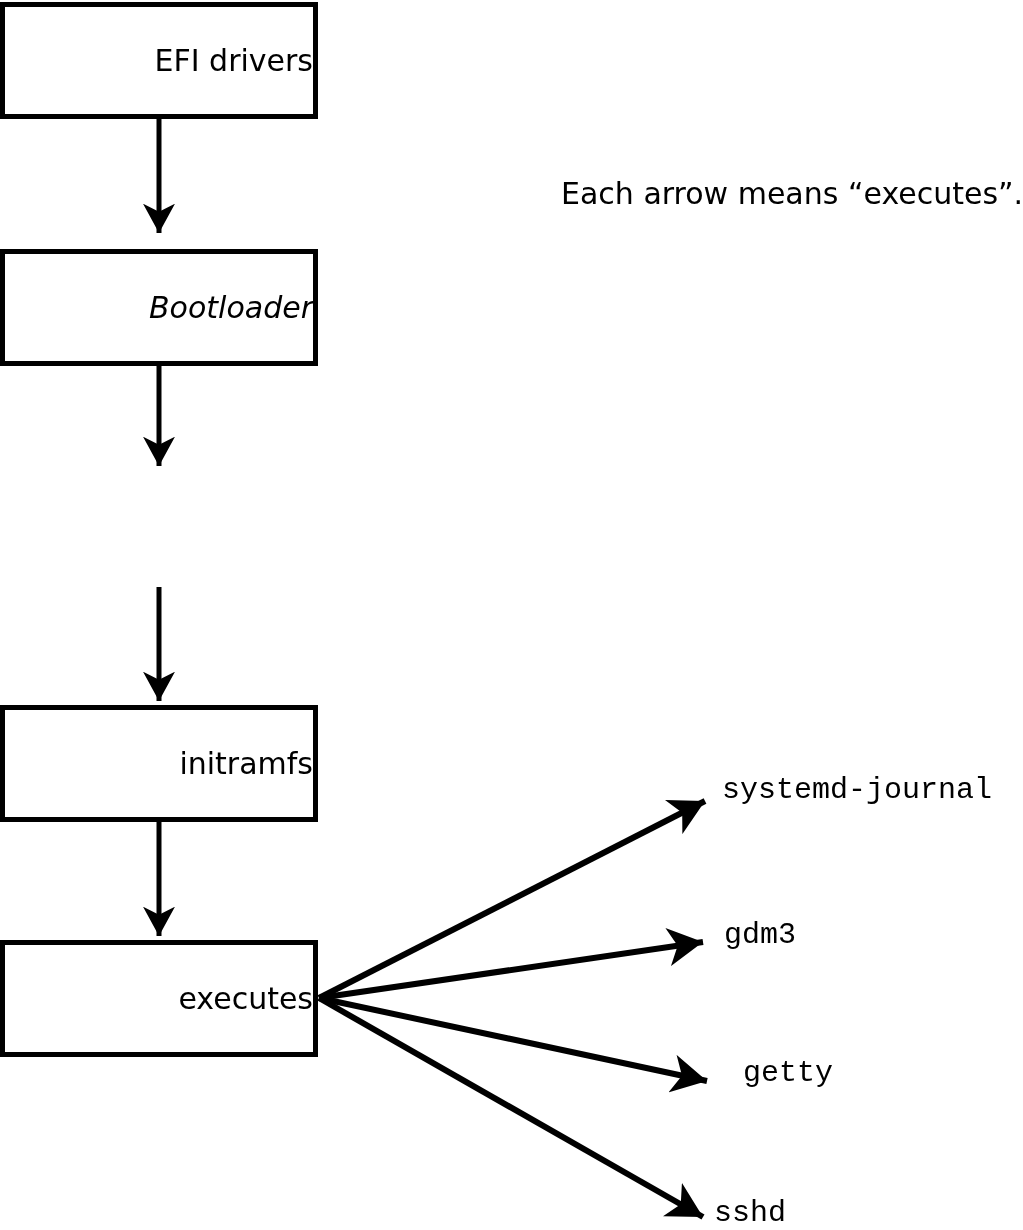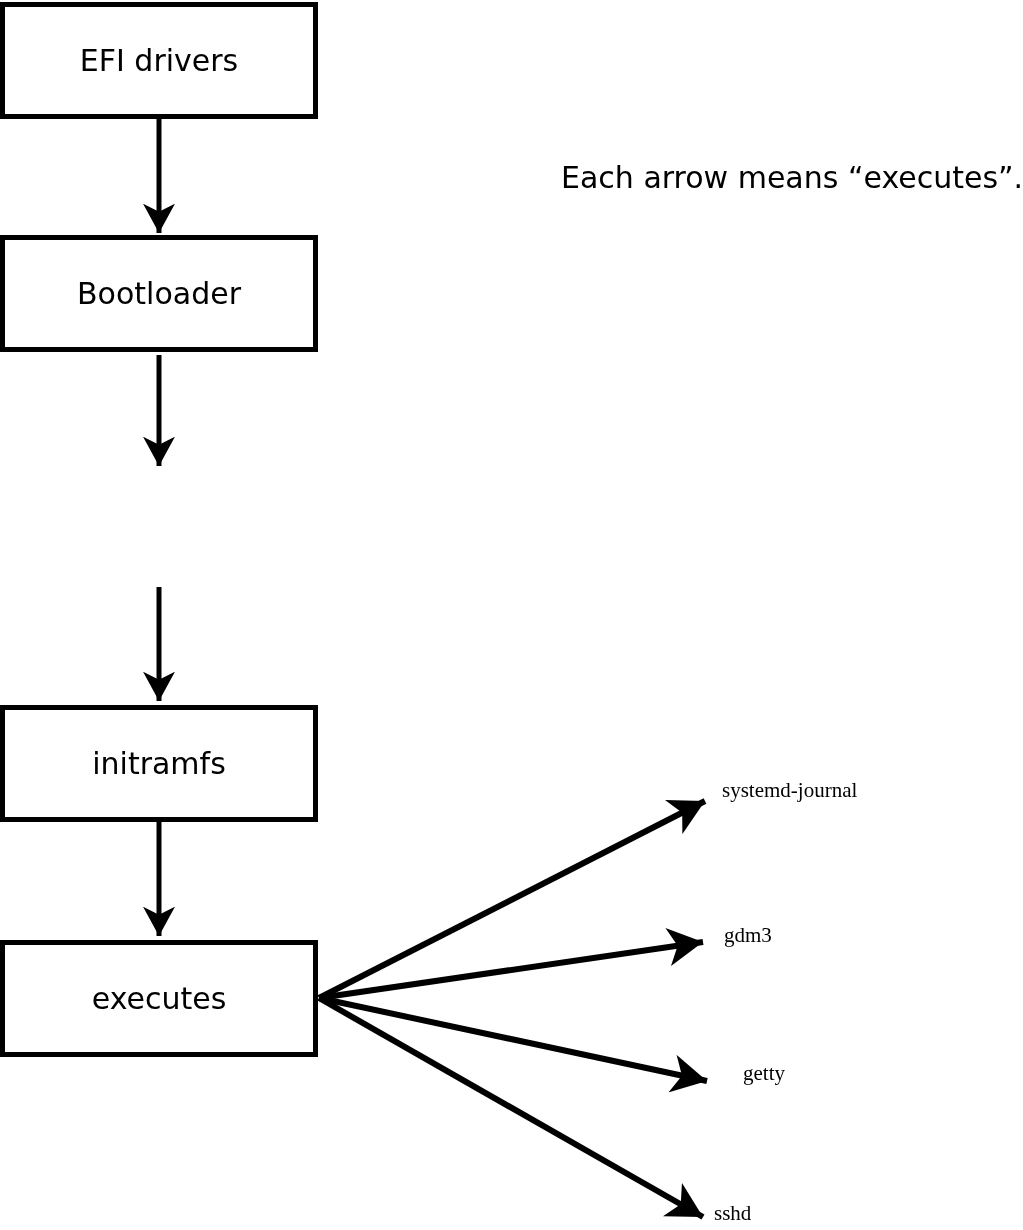--- a/index.html
+++ b/index.html
@@ -26,44 +26,44 @@
   .node-box {
     position: absolute;
     left: 0;
     width: 318px;
     height: 117px;
     box-sizing: border-box;
     border: 5px solid #000000;
     background: #ffffff;
     display: flex;
     align-items: center;
-    justify-content: center;
+    justify-content: flex-end;
     font-size: 30px;
     font-family: "DejaVu Sans", sans-serif;
   }
   .node-box.n0 { top: 2px; }
-  .node-box.n1 { top: 235px; }
+  .node-box.n1 { top: 249px; font-style: italic; }
   .node-box.n2 { top: 470px; }
   .node-box.n3 { top: 705px; }
   .node-box.n4 { top: 940px; }
   .annotation {
     position: absolute;
     left: 561px;
-    top: 160px;
+    top: 176px;
     font-size: 30px;
     line-height: 36px;
     white-space: nowrap;
     font-family: "DejaVu Sans", sans-serif;
   }
   .proc-label {
     position: absolute;
     height: 36px;
     line-height: 36px;
-    font-size: 21px;
-    font-family: Liberation Serif, serif;
+    font-size: 30px;
+    font-family: Liberation Mono, monospace;
     white-space: nowrap;
   }
   .proc-label.t0 { left: 722px; top: 772px; }
   .proc-label.t1 { left: 724px; top: 917px; text-align: center; }
   .proc-label.t2 { left: 743px; top: 1055px; }
   .proc-label.t3 { left: 714px; top: 1195px; }
 </style>
 </head>
 <body>
 

